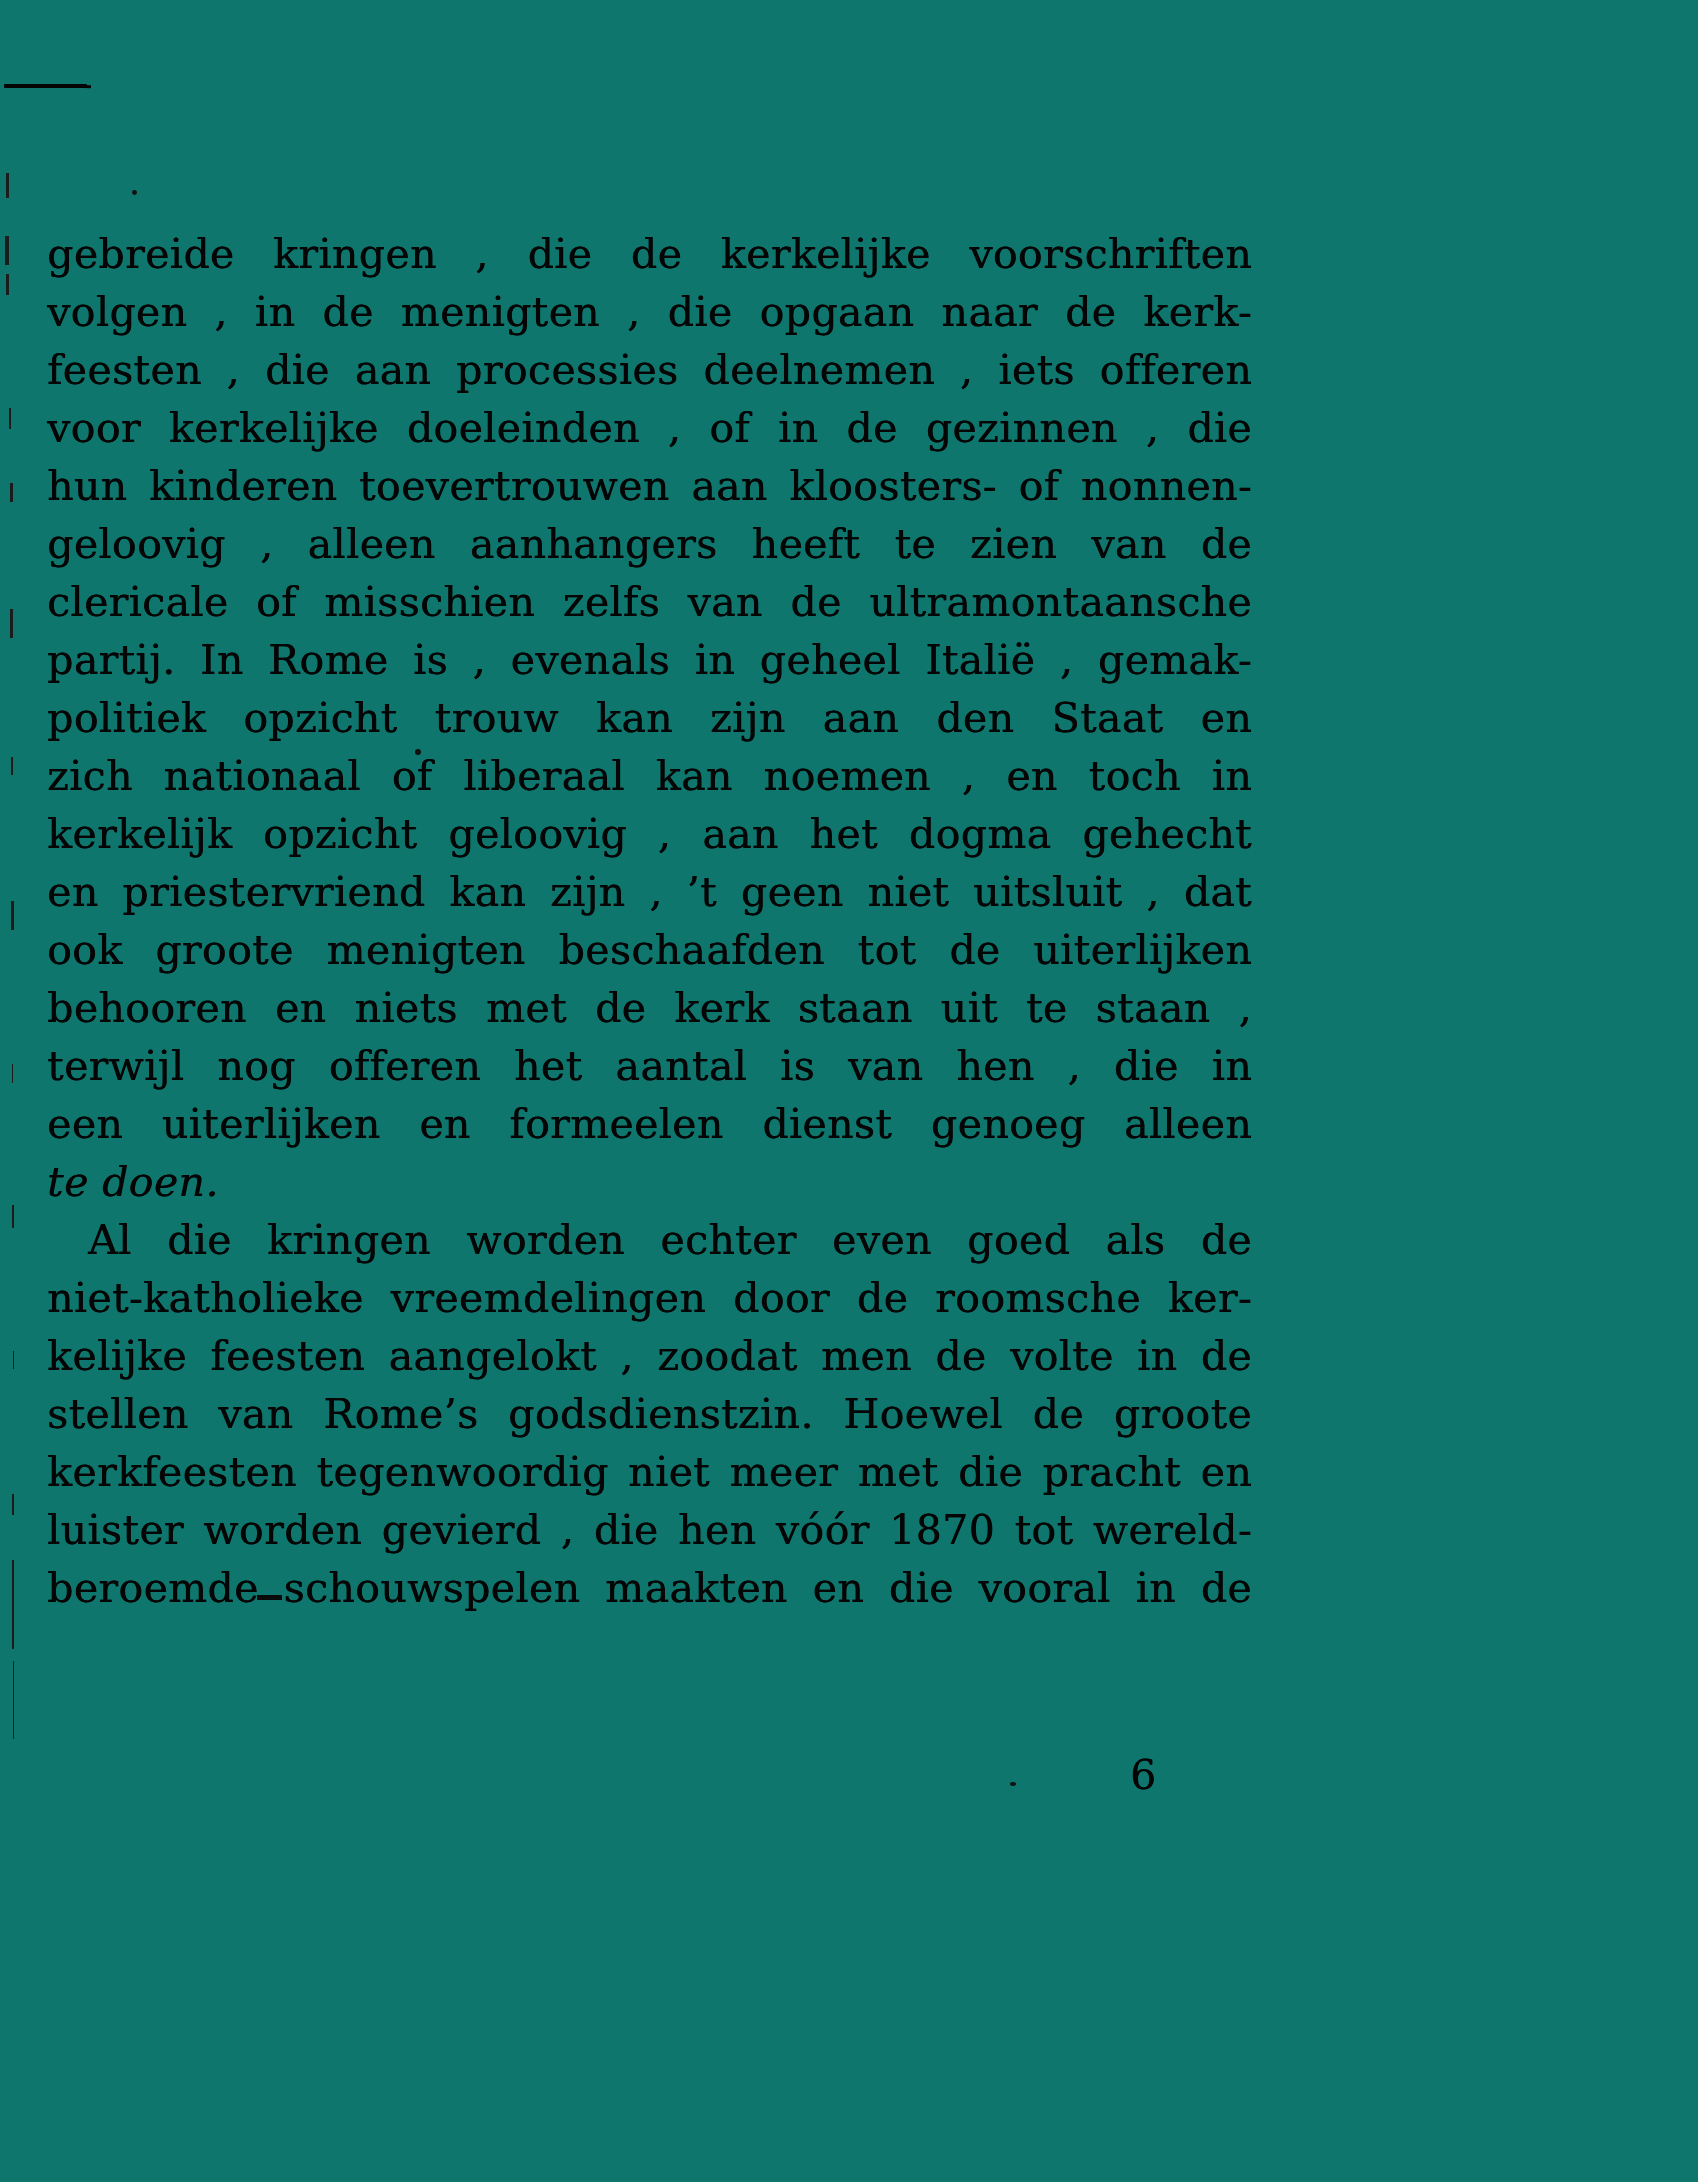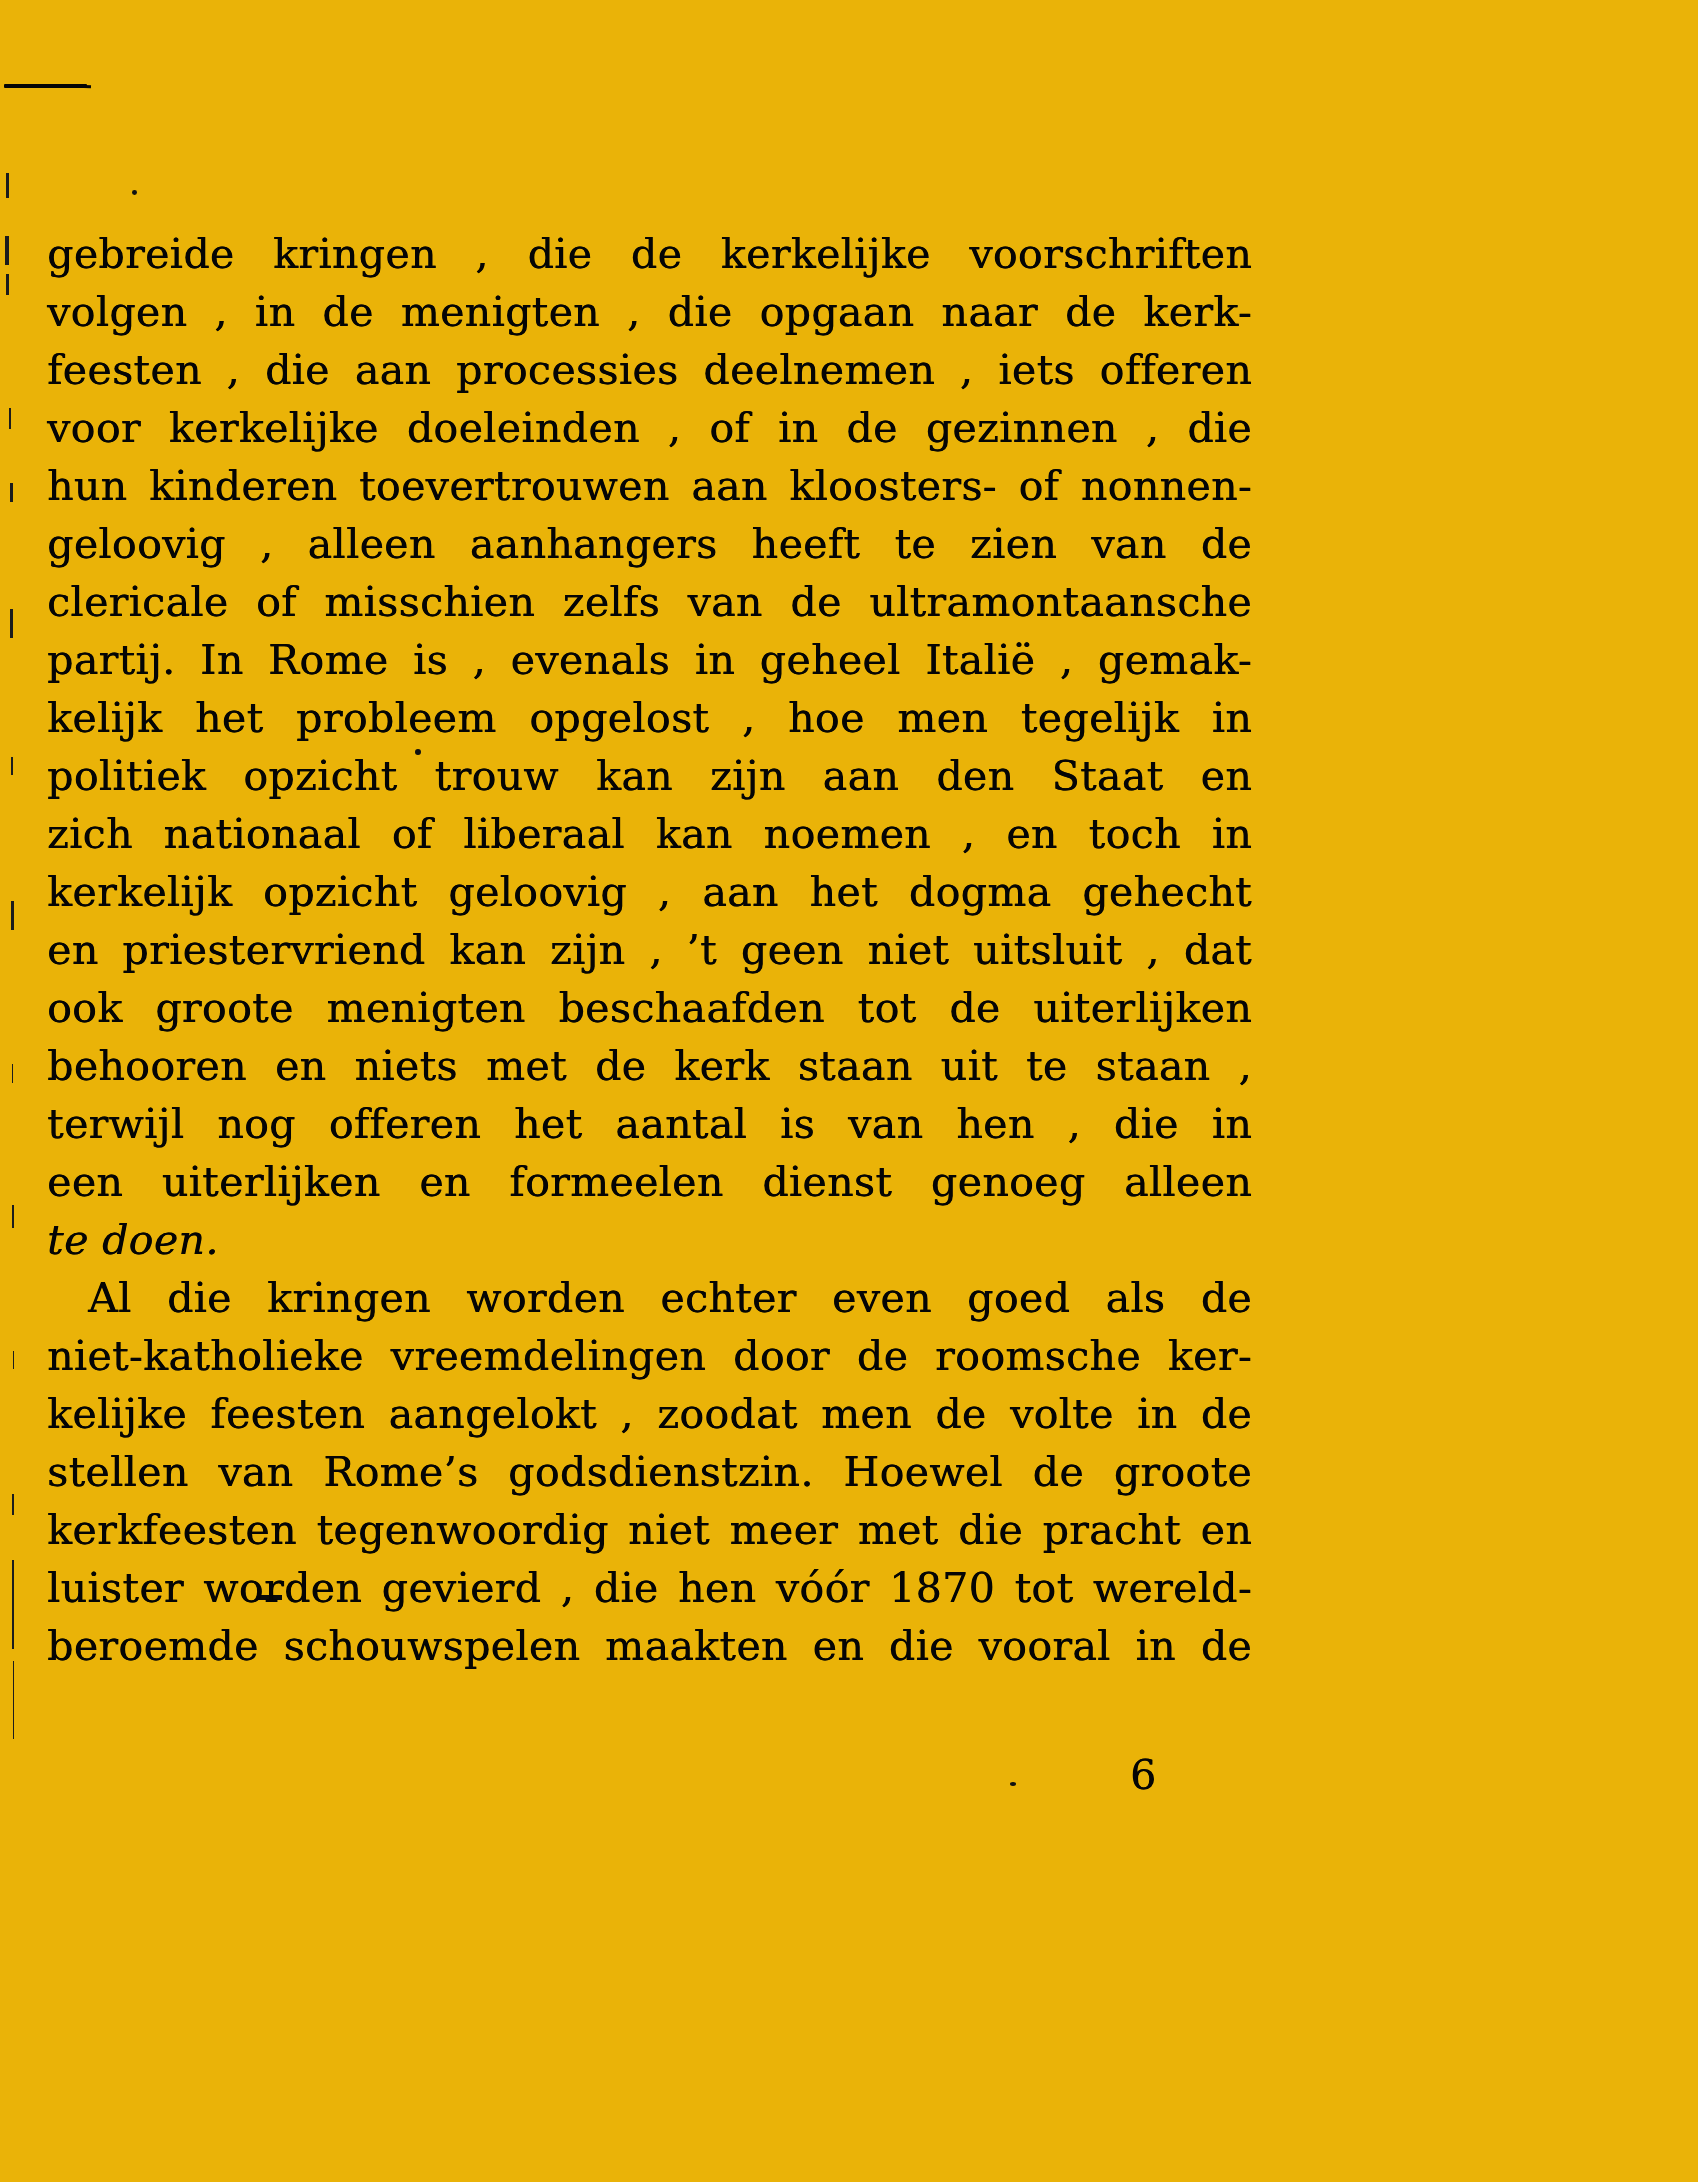--- a/index.html
+++ b/index.html
@@ -7,21 +7,21 @@
     width: 1698px;
     height: 2182px;
     background: #ffffff;
     position: relative;
     overflow: hidden;
     font-family: "DejaVu Serif", "Liberation Serif", serif;
   }
   .scan-page {
     position: absolute;
     inset: 0;
-    background: #eab308;
+    background: #0f766e;
   }
   
   .top-rule {
     position: absolute;
     left: 3.9px;
     top: 84px;
     width: 83px;
     height: 3.9px;
     background: #050505;
     border-radius: 1px;
@@ -114,21 +114,20 @@
 
   <div class="textblock">
     <div class="line">gebreide kringen , die de kerkelijke voorschriften</div>
     <div class="line">volgen , in de menigten , die opgaan naar de kerk-</div>
     <div class="line">feesten , die aan processies deelnemen , iets offeren</div>
     <div class="line">voor kerkelijke doeleinden , of in de gezinnen , die</div>
     <div class="line">hun kinderen toevertrouwen aan kloosters- of nonnen-</div>
     <div class="line">geloovig , alleen aanhangers heeft te zien van de</div>
     <div class="line">clericale of misschien zelfs van de ultramontaansche</div>
     <div class="line">partij. In Rome is , evenals in geheel Italië , gemak-</div>
-    <div class="line">kelijk het probleem opgelost , hoe men tegelijk in</div>
     <div class="line">politiek opzicht trouw kan zijn aan den Staat en</div>
     <div class="line">zich nationaal of liberaal kan noemen , en toch in</div>
     <div class="line">kerkelijk opzicht geloovig , aan het dogma gehecht</div>
     <div class="line">en priestervriend kan zijn , ’t geen niet uitsluit , dat</div>
     <div class="line">ook groote menigten beschaafden tot de uiterlijken</div>
     <div class="line">behooren en niets met de kerk staan uit te staan ,</div>
     <div class="line">terwijl nog offeren het aantal is van hen , die in</div>
     <div class="line">een uiterlijken en formeelen dienst genoeg alleen</div>
     <div class="line flush">te doen.</div>
     <div class="line indent">Al die kringen worden echter even goed als de</div>

